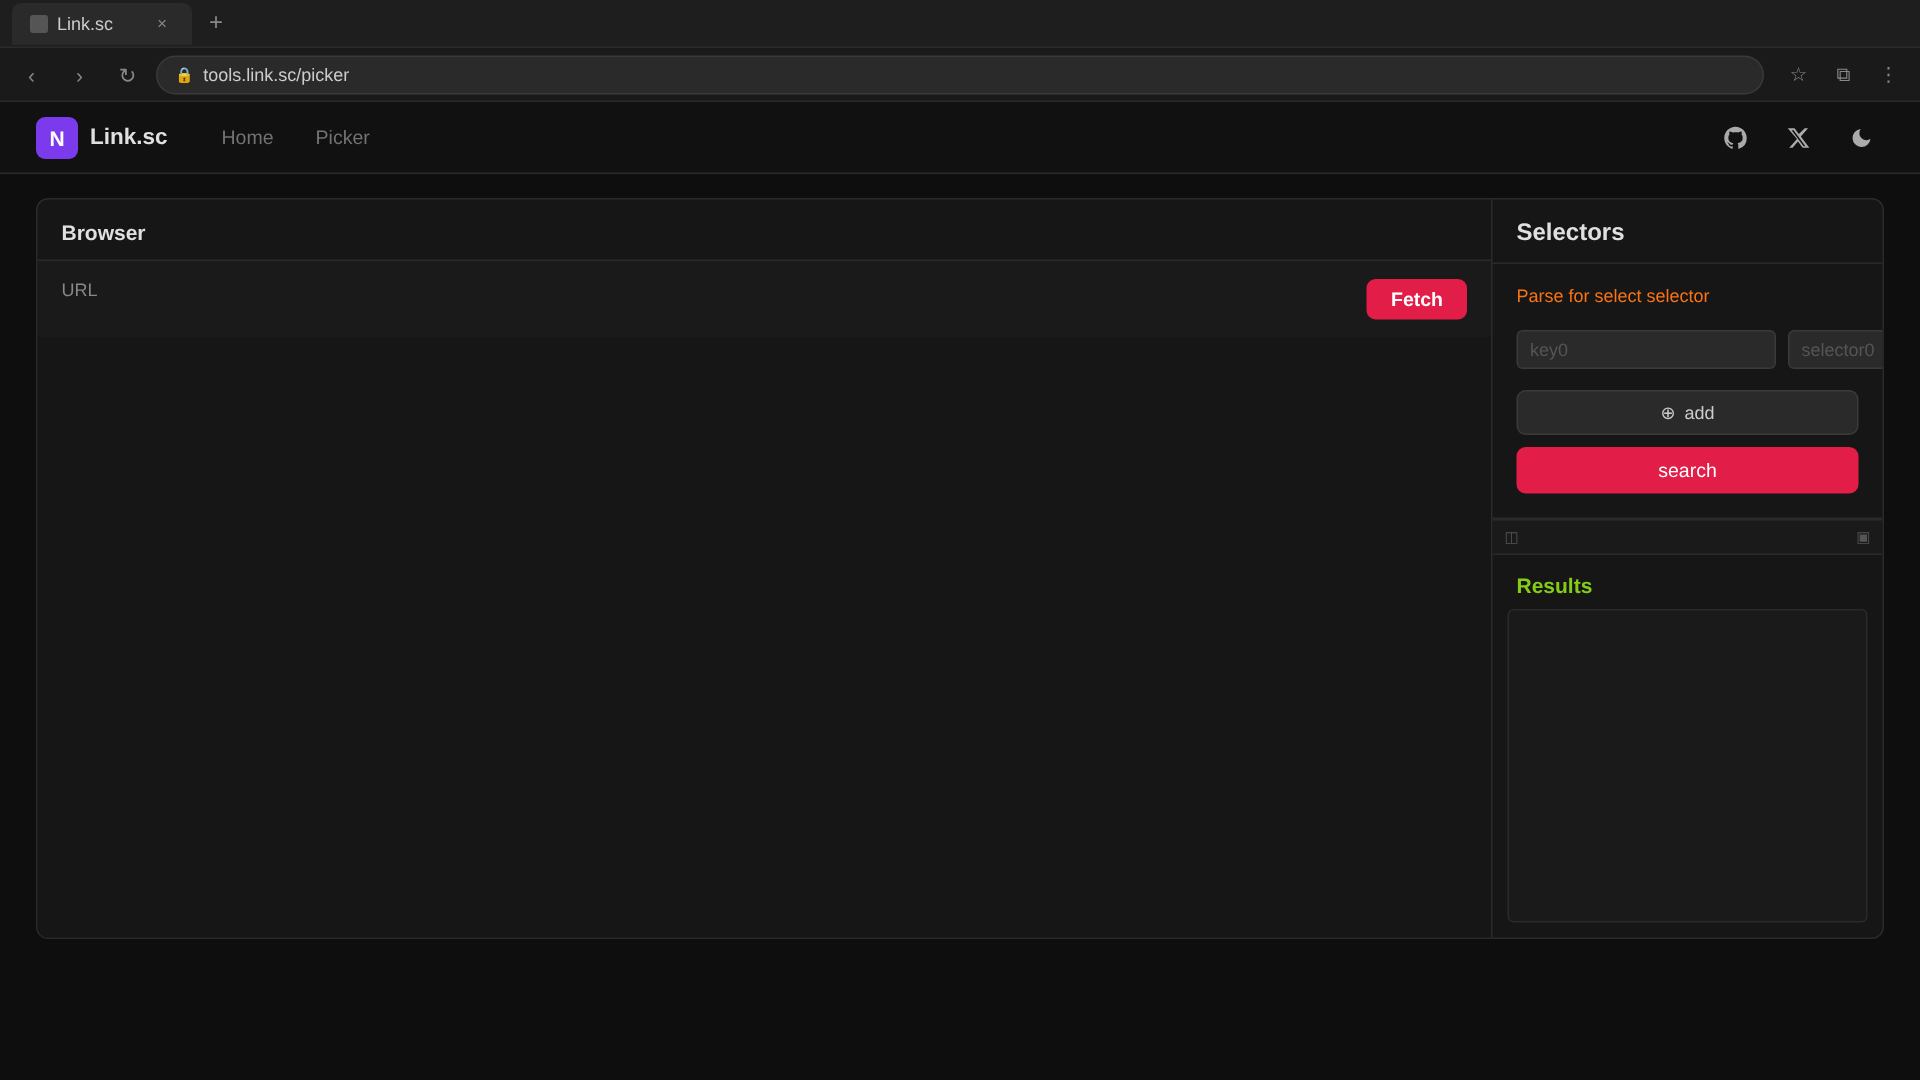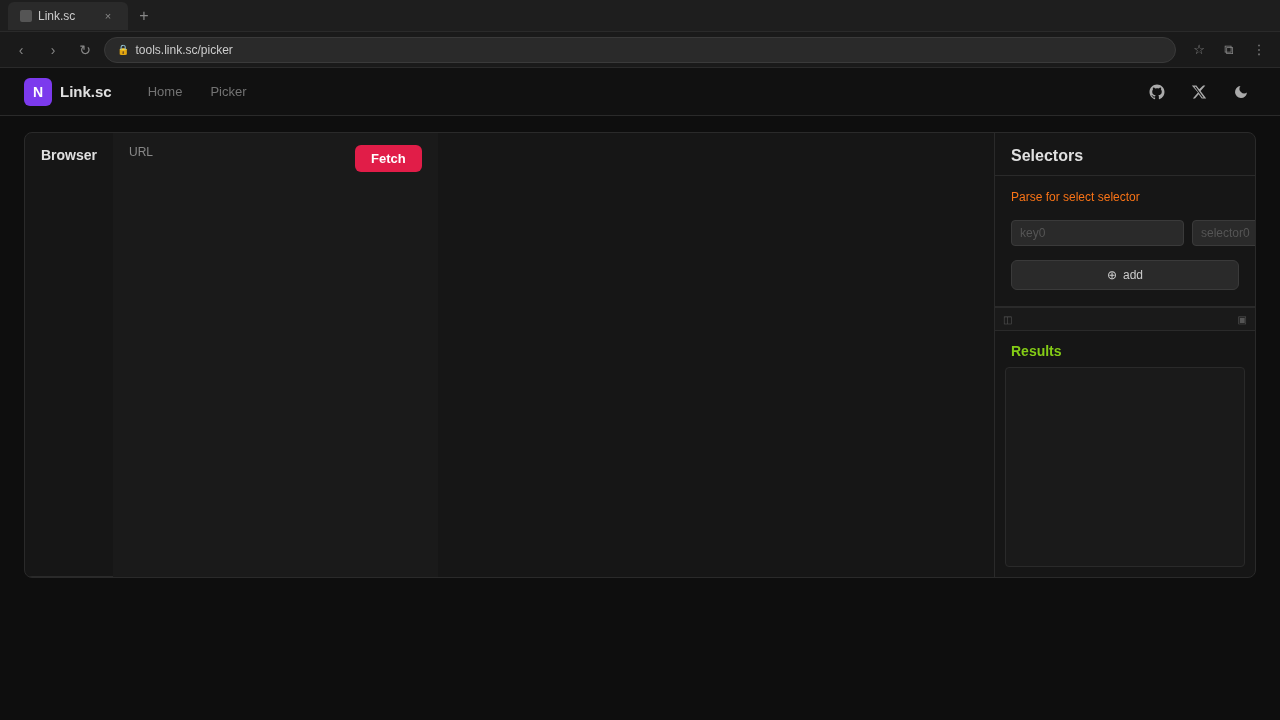--- a/index.html
+++ b/index.html
@@ -207,21 +207,21 @@
       overflow: hidden;
       background: #161616;
     }
 
     
     .browser-panel {
       flex: 1;
       min-width: 0;
       border-right: 1px solid #2a2a2a;
       display: flex;
-      flex-direction: row;
+      flex-direction: column;
     }
 
     .panel-header {
       padding: 14px 16px 10px;
       font-size: 14px;
       font-weight: 600;
       color: #e0e0e0;
       border-bottom: 1px solid #2a2a2a;
     }
 
@@ -461,20 +461,21 @@
         <div class="selector-row">
           <input class="selector-input" type="text" placeholder="key0" style="">
           <input class="selector-input" type="text" placeholder="selector0" style="">
         </div>
 
         <button class="add-btn">
           <span>⊕</span>
           <span>add</span>
         </button>
 
+        <button class="search-btn">search</button>
       </div>
 
       <div class="resize-handle">
         <span class="resize-icon">◫</span>
         <span class="resize-icon">▣</span>
       </div>
 
       <div class="results-section">
         <div class="results-header">
           <span>Results</span>

